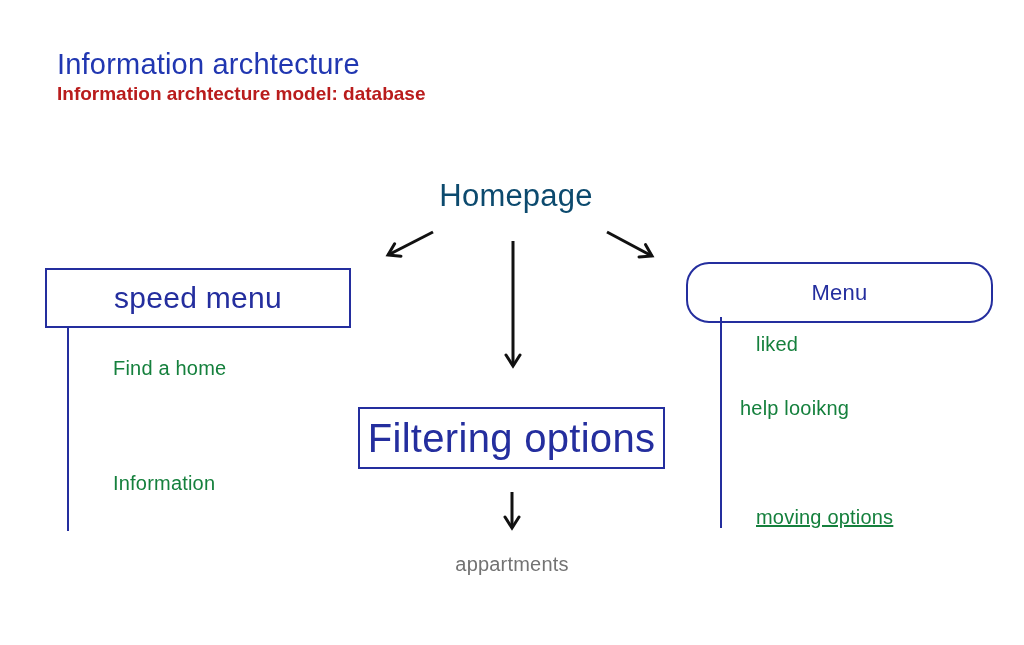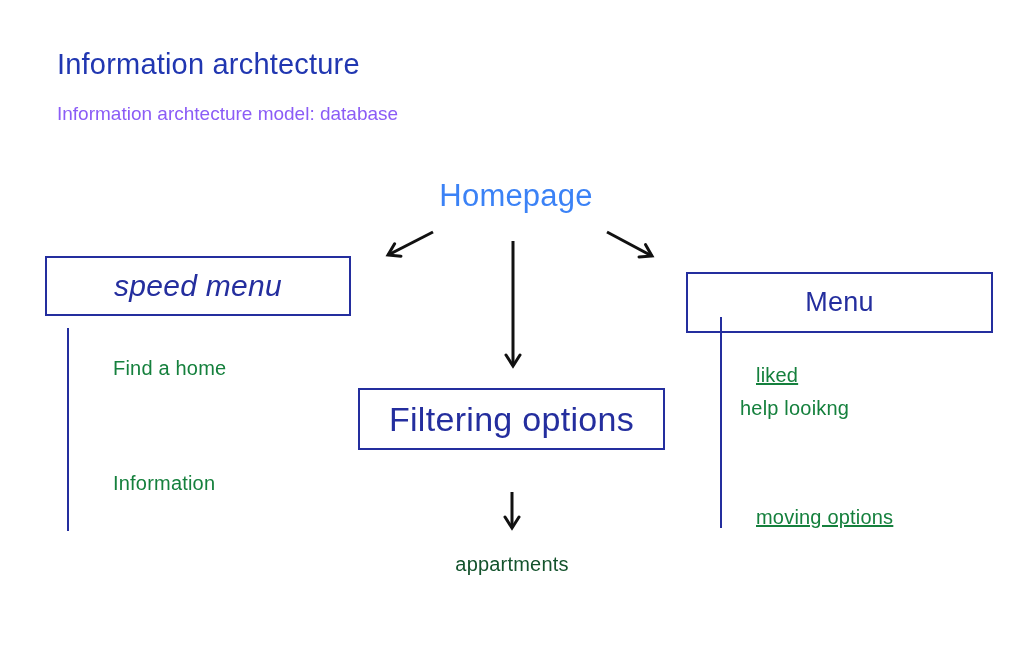--- a/index.html
+++ b/index.html
@@ -14,65 +14,65 @@
     position: absolute; top: 0; left: 0;
     width: 1024px; height: 645px;
     background: #ffffff;
   }
   .page-title {
     position: absolute; left: 57px; top: 48px;
     font-size: 29px; font-weight: 500; letter-spacing: 0.2px;
     color: #2137b1;
   }
   .page-subtitle {
-    position: absolute; left: 57px; top: 103px;
-    font-size: 19px; font-weight: 400;
-    color: #8b5cf6;
+    position: absolute; left: 57px; top: 83px;
+    font-size: 19px; font-weight: 700;
+    color: #b91c1c;
   }
   .root-label {
     position: absolute; left: 366px; top: 178px; width: 300px;
     text-align: center;
     font-size: 31px; font-weight: 500; letter-spacing: 0.2px;
-    color: #3b82f6;
+    color: #0c4a6e;
   }
   .node-box {
     position: absolute;
     border: 2px solid #242e9e;
     background: #ffffff;
     display: flex; align-items: center; justify-content: center;
     color: #242e9e;
     font-weight: 500; letter-spacing: 0.3px;
   }
-  .box-left   { left: 45px;  top: 256px; width: 306px; height: 60px; font-size: 30px; font-style: italic; }
-  .box-center { left: 358px; top: 388px; width: 307px; height: 62px; font-size: 34px; }
-  .box-right  { left: 686px; top: 272px; width: 307px; height: 61px; font-size: 27px; }
+  .box-left   { left: 45px;  top: 268px; width: 306px; height: 60px; font-size: 30px; }
+  .box-center { left: 358px; top: 407px; width: 307px; height: 62px; font-size: 40px; }
+  .box-right  { left: 686px; top: 262px; width: 307px; height: 61px; font-size: 22px; border-radius: 23px; }
   .connector {
     position: absolute; width: 2px;
     background: #242e9e;
   }
   .connector-left  { left: 67px;  top: 328px; height: 203px; }
   .connector-right { left: 720px; top: 317px; height: 211px; }
   .menu-item {
     position: absolute;
     font-size: 20px; font-weight: 400; letter-spacing: 0.2px;
     color: #15803d;
     white-space: nowrap;
   }
   .li-0 { left: 113px; top: 357px; }
   .li-1 { left: 113px; top: 420px; }
   .li-2 { left: 113px; top: 472px; }
-  .ri-0 { left: 756px; top: 364px; text-decoration: underline; }
+  .ri-0 { left: 756px; top: 333px; }
   .ri-1 { left: 740px; top: 397px; }
   .ri-2 { left: 756px; top: 451px; }
   .ri-3 { left: 756px; top: 506px; text-decoration: underline; }
   .leaf-label {
     position: absolute; left: 362px; top: 553px; width: 300px;
     text-align: center;
     font-size: 20px; font-weight: 400; letter-spacing: 0.2px;
-    color: #14532d;
+    color: #737373;
   }
   #arrow-layer {
     position: absolute; top: 0; left: 0;
     width: 1024px; height: 645px;
     pointer-events: none;
   }
 </style>
 </head>
 <body>
 

